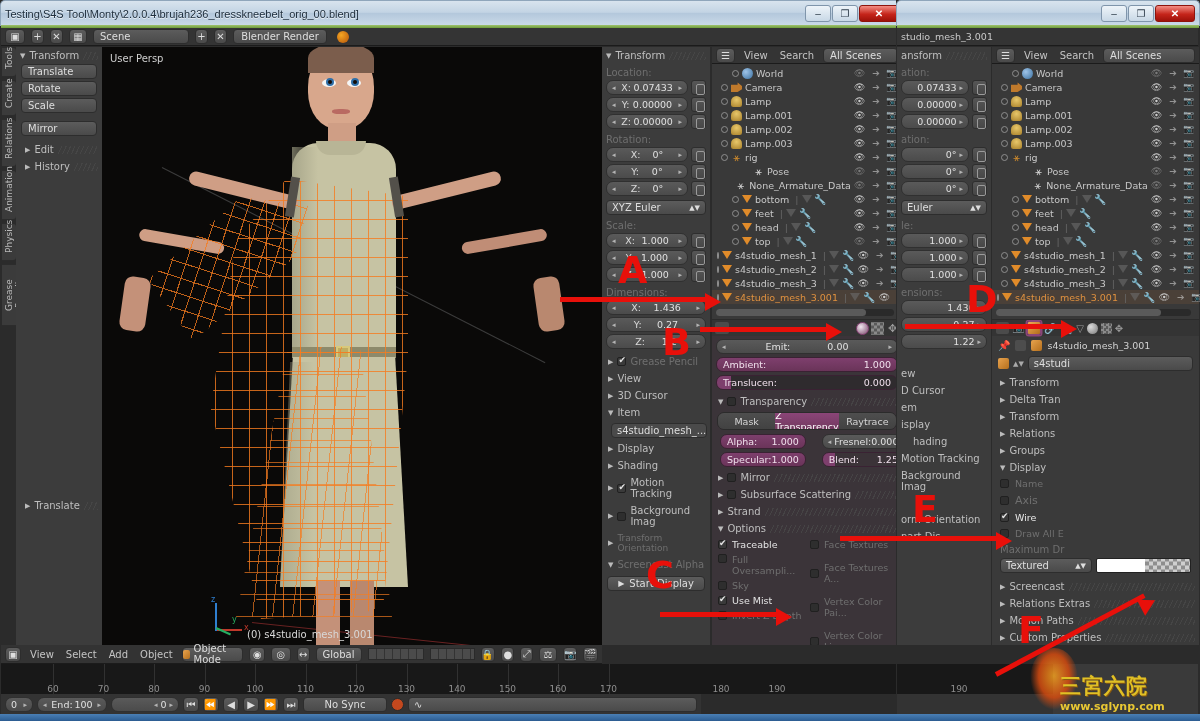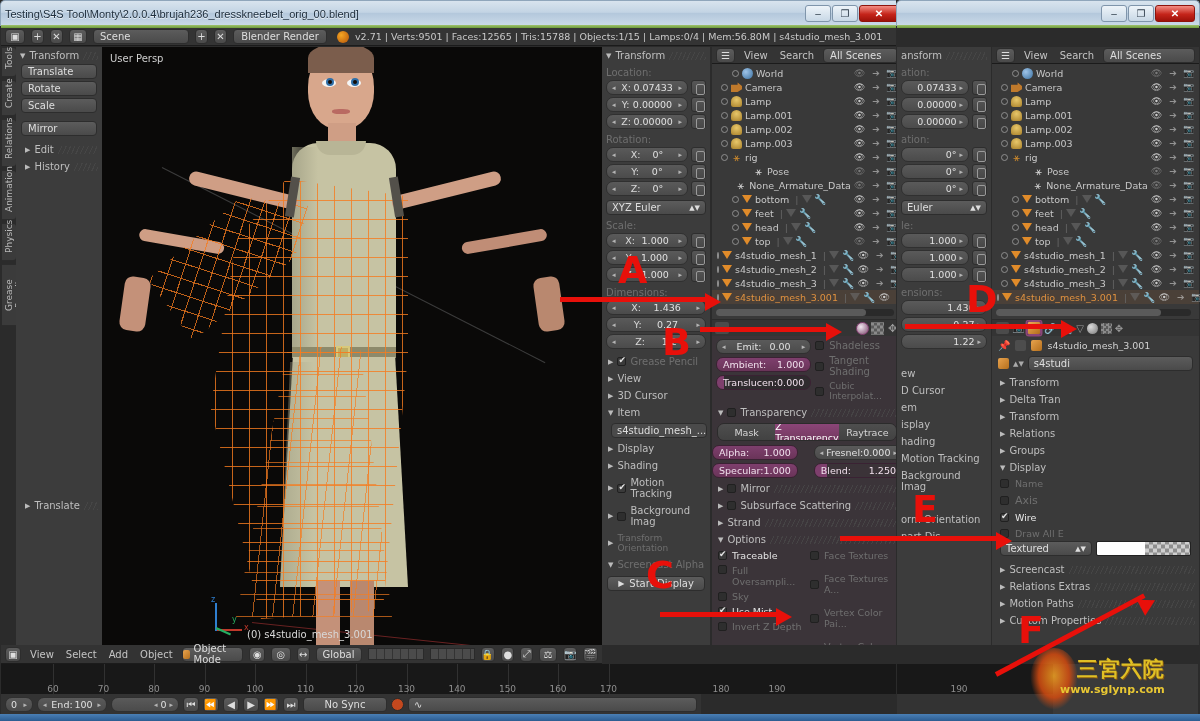--- a/index.html
+++ b/index.html
@@ -138,21 +138,20 @@
   <div class="hdr" style="position:absolute;left:1px;top:28px;width:901px;height:18px;background:#343434;">
     <span class="btn" style="width:20px">▣</span>
     <span class="btn" style="width:13px">+</span>
     <span class="btn" style="width:13px">✕</span>
     <span class="btn" style="width:18px">▦</span>
     <span class="btn" style="width:96px;justify-content:flex-start;padding-left:6px">Scene</span>
     <span class="btn" style="width:13px">+</span>
     <span class="btn" style="width:13px">✕</span>
     <span class="btn" style="width:94px">Blender Render</span>
     <span style="width:12px;height:12px;border-radius:50%;background:radial-gradient(circle at 35% 35%,#f5a623,#b45309);display:inline-block;margin-left:4px"></span>
-    <span style="font-size:9.5px;color:#c9c9c9;white-space:nowrap">v2.71 | Verts:9501 | Faces:12565 | Tris:15788 | Objects:1/15 | Lamps:0/4 | Mem:56.80M | s4studio_mesh_3.001</span>
   </div>
 
   <div style="position:absolute;left:2px;top:47px;width:14px;">
     <div class="vtab" style="height:30px">Tools</div>
     <div class="vtab" style="height:36px">Create</div>
     <div class="vtab" style="height:48px">Relations</div>
     <div class="vtab" style="height:50px">Animation</div>
     <div class="vtab" style="height:38px">Physics</div>
     <div class="vtab" style="height:62px">Grease Pencil</div>
   </div>
@@ -656,50 +655,36 @@
         </div>
         <div class="mbtn">
           <span>Ambient:</span>
             <span>1.000</span>
         </div>
         <div class="mbtn" style="background:linear-gradient(90deg,#7e3f6d 0 8%,#2f2b2e 8% 100%)">
           <span>Translucen:</span>
             <span>0.000</span>
         </div>
       </div>
-      <div style="flex:1;display:flex;flex-direction:column;gap:4px;padding-top:1px">
-        <div style="display:flex;align-items:center;gap:5px">
-            <span class="cb"></span>
-            <span class="lblmuted">Shadeless</span>
-          </div>
-        <div style="display:flex;align-items:center;gap:5px">
-            <span class="cb"></span>
-            <span class="lblmuted">Tangent Shading</span>
-          </div>
-        <div style="display:flex;align-items:center;gap:5px">
-            <span class="cb"></span>
-            <span class="lblmuted" style="font-size:9px">Cubic Interpolat...</span>
-          </div>
-      </div>
     </div>
 
     <div class="sect" style="padding-left:6px">
       <span class="tri">▼</span>
       <span class="cb"></span>
       <span>Transparency</span>
       <span class="hatch"></span>
     </div>
 
     <div style="display:flex;margin:2px 5px;border-radius:7px;overflow:hidden;border:1px solid #2b2b2b">
       <div class="mtab">Mask</div>
       <div class="mtab sel">Z Transparency</div>
       <div class="mtab">Raytrace</div>
     </div>
 
-    <div style="display:flex;gap:16px;padding:2px 0">
+    <div style="display:flex;gap:16px;padding:2px 8px">
       <div style="flex:1;display:flex;flex-direction:column;gap:3px">
         <div class="mbtn">
             <span>Alpha:</span>
             <span>1.000</span>
           </div>
         <div class="mbtn">
             <span>Specular:</span>
             <span>1.000</span>
           </div>
       </div>
@@ -872,20 +857,23 @@
   <div class="titlebar">
     <span class="titletext"></span>
     <span class="wbtns">
       <span class="wb">–</span>
       <span class="wb">❐</span>
       <span class="wb close">✕</span>
     </span>
   </div>
   <div class="greenline"></div>
 
+  <div class="hdr" style="position:absolute;left:1px;top:28px;width:301px;height:18px;background:#343434;">
+    <span style="font-size:9.5px;color:#c9c9c9;white-space:nowrap">studio_mesh_3.001</span>
+  </div>
 
   <div class="panel" style="position:absolute;left:1px;top:47px;width:94px;height:598px;background:#3c3c3c;overflow:hidden;">
     <div class="sect">
       <span>ansform</span>
       <span class="hatch"></span>
     </div>
     <div style="padding:0 4px">
       <div class="lblmuted" style="margin:3px 0 2px">ation:</div>
       <div style="display:flex;gap:3px;align-items:center;margin-bottom:2px">
           <div class="num arrR" style="flex:1;justify-content:flex-end">
@@ -967,21 +955,21 @@
         </div>
         <div class="sect" style="padding-left: 4px;">
           <span>D Cursor</span>
         </div>
         <div class="sect" style="padding-left: 4px;">
           <span>em</span>
         </div>
         <div class="sect" style="padding-left: 4px;">
           <span>isplay</span>
         </div>
-        <div class="sect" style="padding-left: 4px;">
+        <div class="sect" style="padding-left: 4px; margin-left: 12px;">
           <span>hading</span>
         </div>
         <div class="sect" style="padding-left: 4px;">
           <span>Motion Tracking</span>
         </div>
         <div class="sect" style="padding-left: 4px;">
           <span>Background Imag</span>
         </div>
         <div class="sect" style="padding-left: 4px; margin-top: 16px;">
           <span>orm Orientation</span>
@@ -1278,20 +1266,21 @@
         </div>
         <div style="display: flex; align-items: center; gap: 6px;">
           <span class="cb on"></span>
           <span style="font-size:9.5px;color:#e8e8e8">Wire</span>
         </div>
         <div style="display: flex; align-items: center; gap: 6px;">
           <span class="cb"></span>
           <span style="font-size:9.5px;color:#6f6f6f">Draw All E</span>
         </div>
       </div>
+    <div class="lblmuted" style="padding:3px 8px">Maximum Dr</div>
     <div style="display:flex;gap:4px;padding:0 8px;align-items:center">
       <div class="btn" style="width:92px;justify-content:space-between;padding:0 5px">
         <span>Textured</span>
           <span style="font-size:7px">▲▼</span>
       </div>
       <div style="flex:1;height:15px;border:1px solid #222;border-radius:2px;
                   background:linear-gradient(90deg,#ffffff 0 52%,transparent 52%),
                              repeating-conic-gradient(#cfcfcf 0 25%,#8e8e8e 0 50%) 0/8px 8px;"></div>
     </div>
     <div id="tailSections" style="margin-top:5px">
@@ -1347,21 +1336,21 @@
 
   <span class="annot" style="left:912px;top:487px;font-size:38px">E</span>
   <div class="arrowline" style="left:840px;top:536px;width:160px;"></div>
   <div class="arrowhead" style="left:996px;top:532px;"></div>
 
   <span class="annot" style="left:1018px;top:608px;font-size:38px">F</span>
   <div class="arrowline" style="left:996px;top:672px;width:168px;transform:rotate(-28deg);transform-origin:left center;"></div>
   <div class="arrowhead" style="left:1140px;top:595px;transform:rotate(-28deg);"></div>
 </div>
 
-<div style="position:absolute;left:1060px;top:655px;z-index:55;text-align:right;">
+<div style="position:absolute;left:1060px;top:672px;z-index:55;text-align:left;">
   <div class="watermark" style="position:static;font-size:21px;letter-spacing:1px;color:#e0c025;
               text-shadow:1px 1px 0 #8a5a10;">三宮六院</div>
   <div class="watermark" style="position:static;font-size:11px;color:#e8c733;font-family:'DejaVu Sans',sans-serif;">www.sglynp.com</div>
 </div>
 <div style="position:absolute;left:1030px;top:648px;width:48px;height:62px;z-index:54;
             background:radial-gradient(ellipse at 50% 45%,#f0a020 0%,#d44b10 45%,transparent 70%);
             opacity:.85;border-radius:50% 50% 45% 45%;"></div>
 
 <div class="taskbar"></div>
 

